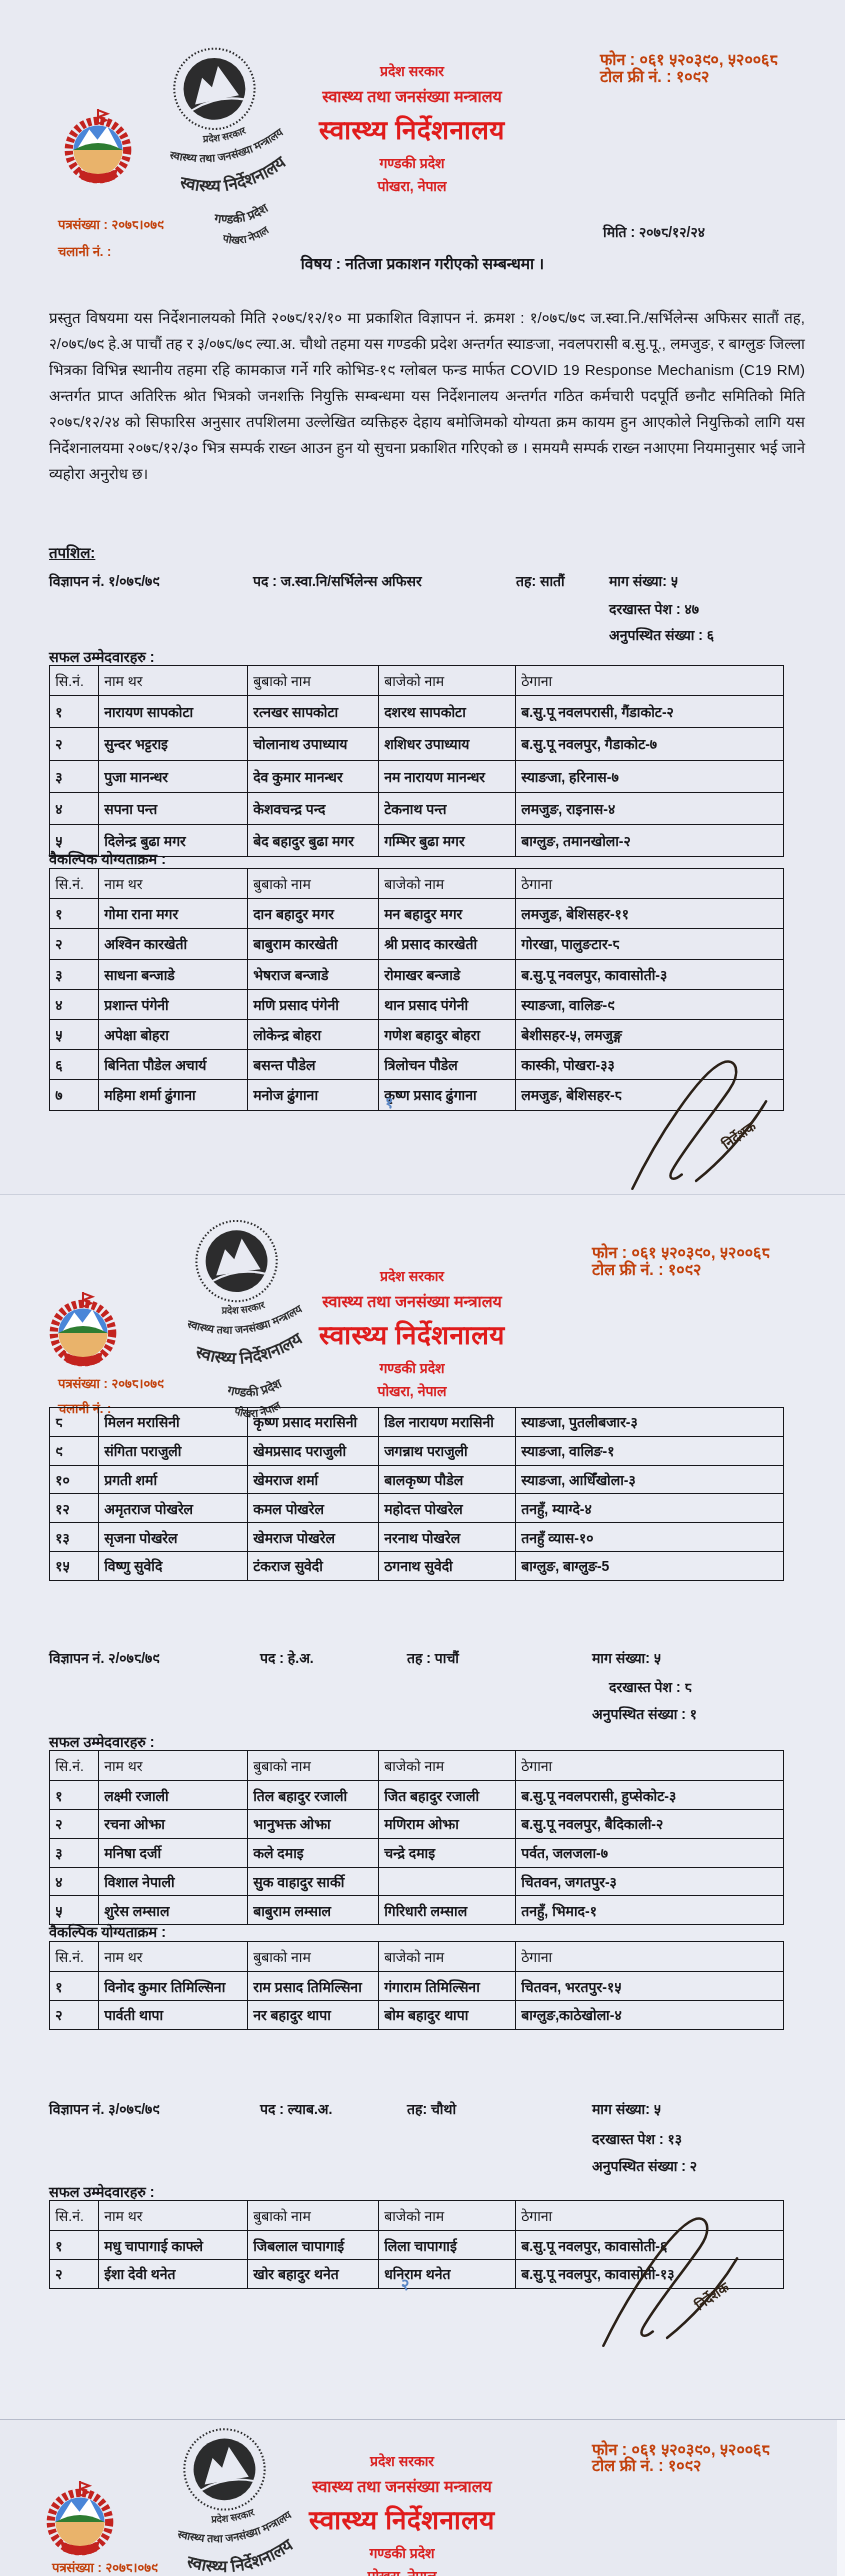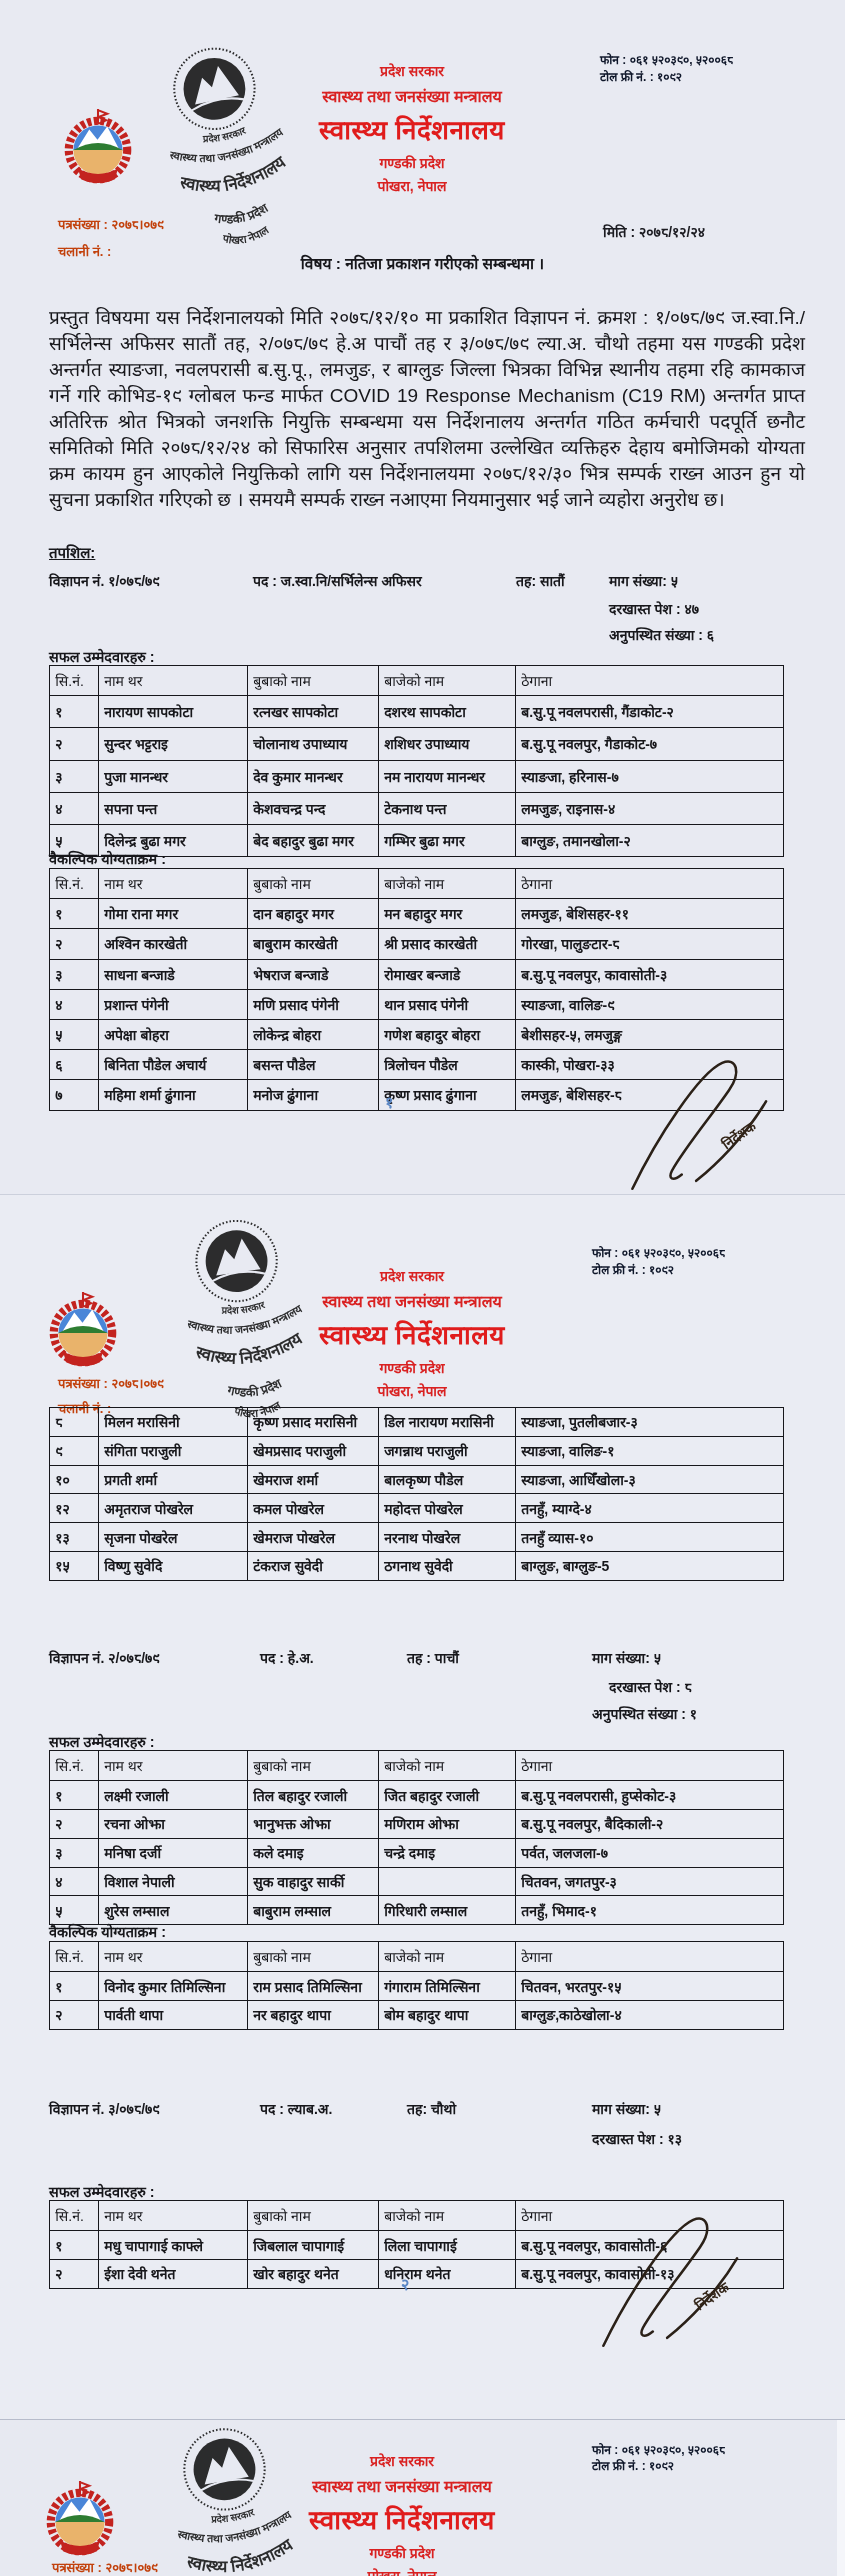--- a/index.html
+++ b/index.html
@@ -10,25 +10,25 @@
   .p2{top:1194px;height:1225px;background:#eaecf3;border-top:1.5px solid #ccd0dc;}
   .p3{top:2419px;height:1101px;background:#e7e9f1;border-top:1.5px solid #b7bccb;}
   .abs{position:absolute;}
   
   .lh-center{position:absolute;text-align:center;color:#d92121;font-weight:bold;}
   .lh-govt{font-size:14px;margin:0 0 4.6px 0;}
   .lh-ministry{font-size:16px;margin:0 0 4.1px 0;}
   .lh-directorate{font-size:26px;margin:0 0 6.2px 0;color:#e01c1c;letter-spacing:0.5px;}
   .lh-province{font-size:14px;margin:0 0 4.6px 0;}
   .lh-city{font-size:14px;margin:0;}
-  .lh-phone{position:absolute;color:#0f172a;font-weight:bold;font-size:12px;line-height:16.5px;}
+  .lh-phone{position:absolute;color:#c2410c;font-weight:bold;font-size:16px;line-height:16.5px;}
   .red-small{position:absolute;color:#c2410c;font-weight:bold;font-size:13px;}
   .date-line{position:absolute;color:#1c1c22;font-weight:600;font-size:14px;}
   .subject{position:absolute;left:0;width:845px;text-align:center;font-size:15.5px;font-weight:bold;}
-  .para{position:absolute;left:49px;width:756px;font-size:19px;line-height:26px;
+  .para{position:absolute;left:49px;width:756px;font-size:15px;line-height:26px;
         text-align:justify;font-weight:500;}
   .tapasil{position:absolute;font-size:15px;font-weight:bold;text-decoration:underline;}
   .advert-row{position:absolute;left:0;width:711px;height:20.6px;font-size:14px;font-weight:600;}
   .advert-row span{position:absolute;white-space:nowrap;}
   .sect-label{position:absolute;font-size:14.4px;font-weight:600;}
   table.res{position:absolute;border-collapse:collapse;table-layout:fixed;width:734px;
             background:transparent;}
   table.res th,table.res td{border:1px solid #17171c;font-size:14px;padding:3.1px 5.2px;
             text-align:left;vertical-align:middle;font-weight:600;overflow:hidden;}
   table.res th{font-weight:normal;height:23px;}
@@ -442,20 +442,23 @@
 
     <div class="advert-row" style="top:904px;">
       <span style="left:49px;">विज्ञापन नं. ३/०७८/७९</span>
       <span style="left:260px;">पद : ल्याब.अ.</span>
       <span style="left:407px;">तह: चौथो</span>
       <span style="left:592px;">माग संख्या: ५</span>
     </div>
     <div class="advert-row" style="top:934px;">
         <span style="left:592px;">दरखास्त पेश : १३</span>
       </div>
+    <div class="advert-row" style="top:961px;">
+        <span style="left:592px;">अनुपस्थित संख्या : २</span>
+      </div>
 
     <div class="sect-label" style="left:49px;top:987px;">सफल उम्मेदवारहरु :</div>
     <table class="res t-s2" style="left:49px;top:1005px;">
       <colgroup>
           <col style="width:49px">
           <col style="width:149px">
           <col style="width:131px">
           <col style="width:137px">
           <col style="width:268px">
         </colgroup>

